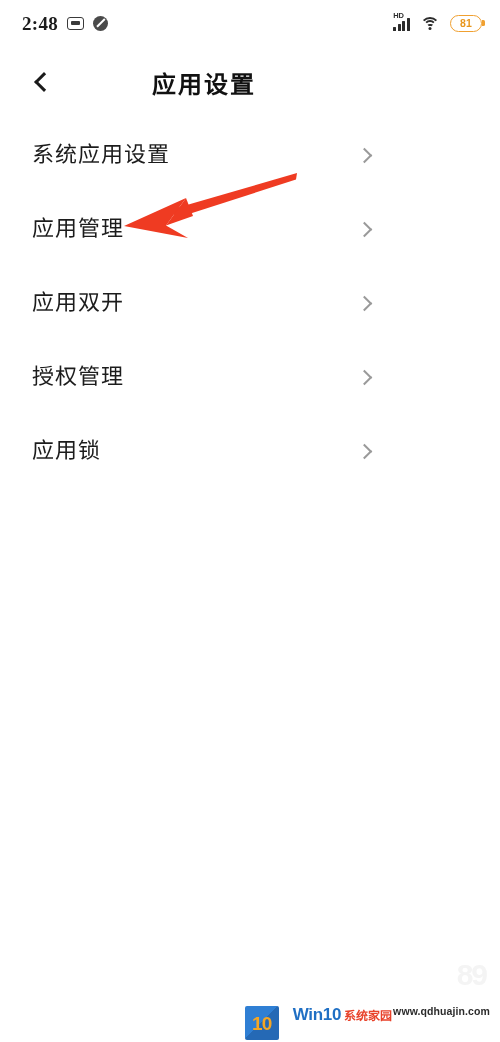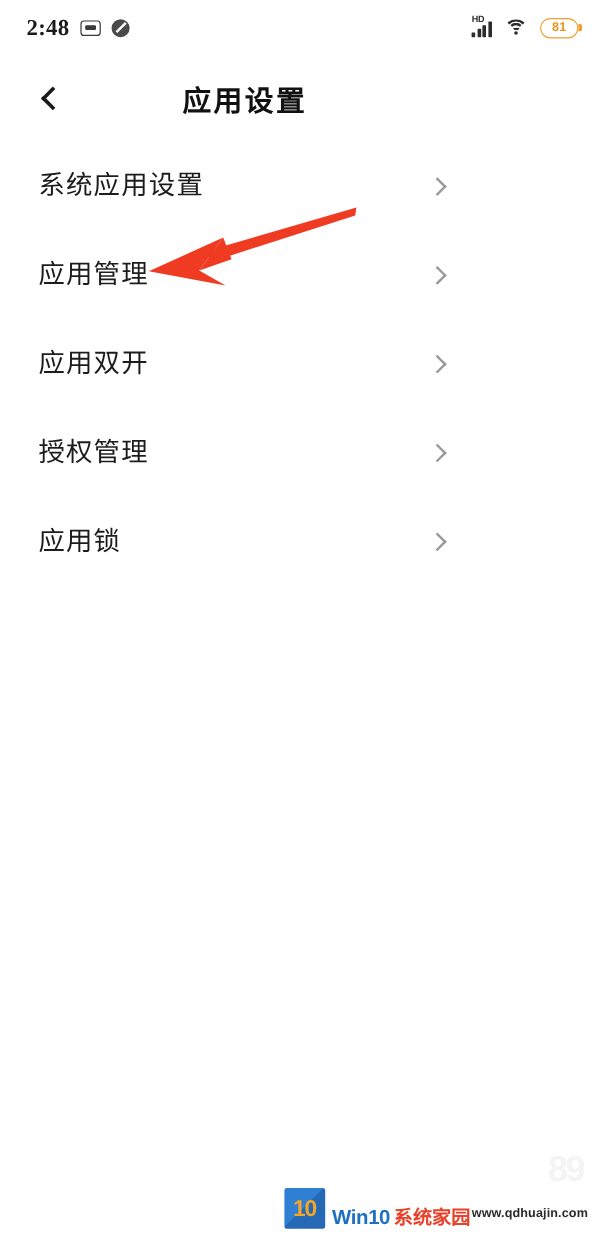--- a/index.html
+++ b/index.html
@@ -70,20 +70,21 @@
     content: "";
     position: absolute;
     left: 50%; top: 50%;
     width: 11px; height: 2.2px;
     background: #ffffff;
     transform: translate(-50%, -50%) rotate(-45deg);
   }
 
   .status-right {
     display: flex;
+    align-items: center;
     gap: 10px;
   }
 
   
   .icon-signal {
     position: relative;
     display: flex;
     align-items: flex-end;
     gap: 1.6px;
     height: 16px;
@@ -245,24 +246,24 @@
     font-weight: 700;
     color: #f4f4f4;
     letter-spacing: -2px;
     line-height: 1;
     user-select: none;
   }
 
   .site-watermark {
     position: absolute;
     right: 10px;
-    bottom: 18px;
-    display: flex;
-    align-items: flex-end;
-    gap: 6px;
+    bottom: 2px;
+    display: flex;
+    align-items: flex-start;
+    gap: 14px;
     user-select: none;
   }
   .wm-logo {
     width: 34px; height: 34px;
     background: linear-gradient(135deg, #2f7fd4 0%, #2f7fd4 48%, #2569b5 48%, #2569b5 100%);
     border-radius: 2px;
     display: flex;
     align-items: center;
     justify-content: center;
     position: relative;
@@ -288,21 +289,21 @@
     gap: 3px;
     line-height: 1;
   }
   .wm-brand-en {
     font-size: 17px;
     font-weight: 900;
     color: #1f6fc4;
     letter-spacing: -0.3px;
   }
   .wm-brand-cn {
-    font-size: 16px;
+    font-size: 12px;
     font-weight: 900;
     color: #e8422a;
     letter-spacing: 0px;
   }
   .wm-url {
     font-size: 10.5px;
     font-weight: 700;
     color: #2b2b2b;
     letter-spacing: 0.1px;
     line-height: 1;

